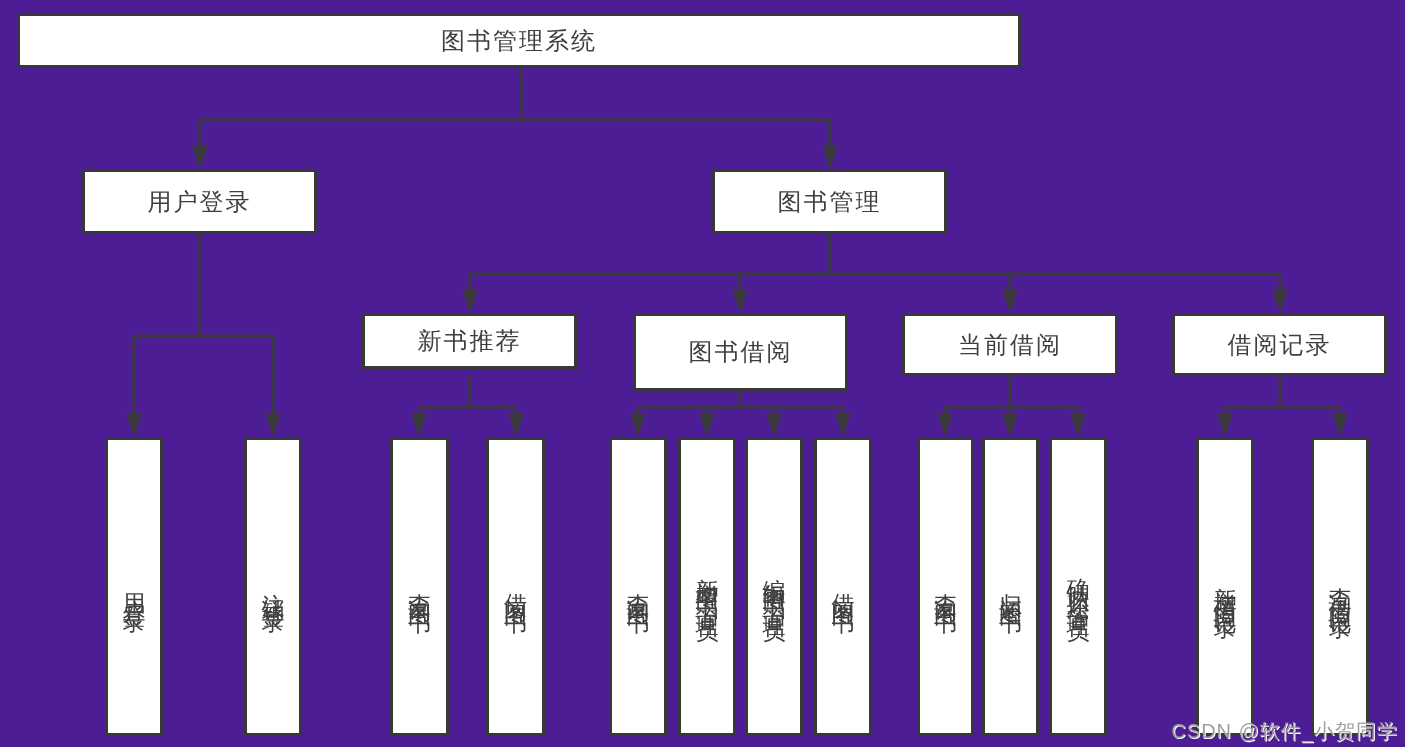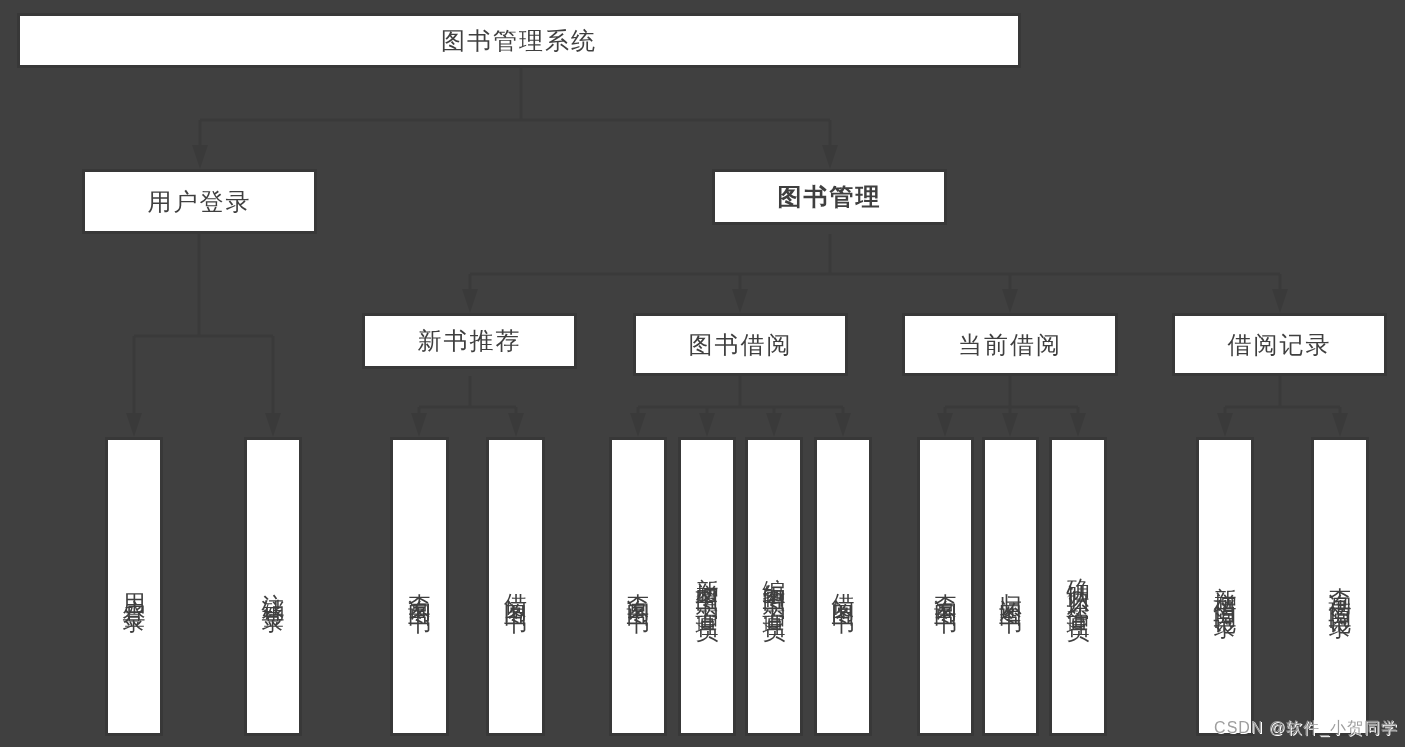--- a/index.html
+++ b/index.html
@@ -1,20 +1,20 @@
 <!DOCTYPE html>
 <html><head>
 <meta charset="utf-8">
 <style>
   html, body { margin: 0; padding: 0; background: #ffffff; }
   .stage {
     position: relative;
     width: 1405px;
     height: 747px;
-    background: #404040;
+    background: #4c1d95;
     font-family: "Liberation Sans", sans-serif;
     overflow: hidden;
   }
   .connector-layer {
     position: absolute;
     left: 0; top: 0;
     width: 1405px; height: 747px;
     pointer-events: none;
   }
   .connector-layer line { stroke: #3a3a3a; stroke-width: 3; }
@@ -39,21 +39,21 @@
     font-size: 23px;
     letter-spacing: 6px;
     writing-mode: vertical-rl;
     text-orientation: mixed;
     line-height: 1;
   }
   .watermark {
     position: absolute;
     top: 718px;
     right: 7px;
-    font-size: 16px;
+    font-size: 20px;
     letter-spacing: 1px;
     color: #9e9e9e;
     text-shadow: 1px 1px 0 #ffffff;
     white-space: nowrap;
   }
 </style>
 </head>
 <body>
 
 <div class="stage">
@@ -130,24 +130,24 @@
       <line x1="1225" y1="407" x2="1225" y2="416"></line>
       <polygon points="1217,413 1233,413 1225,437"></polygon>
       <line x1="1340" y1="407" x2="1340" y2="416"></line>
       <polygon points="1332,413 1348,413 1340,437"></polygon>
     </g>
   </svg>
 
   <div class="box hbox" style="left:17px; top:13px; width:1004px; height:55px;">图书管理系统</div>
 
   <div class="box hbox" style="left:82px; top:169px; width:235px; height:65px;">用户登录</div>
-  <div class="box hbox" style="left:712px; top:169px; width:235px; height:56px;font-weight:bold;">图书管理</div>
+  <div class="box hbox" style="left:712px; top:169px; width:235px; height:65px;">图书管理</div>
 
   <div class="box hbox" style="left:362px; top:313px; width:215px; height:56px;">新书推荐</div>
-  <div class="box hbox" style="left:633px; top:313px; width:215px; height:63px;">图书借阅</div>
+  <div class="box hbox" style="left:633px; top:313px; width:215px; height:78px;">图书借阅</div>
   <div class="box hbox" style="left:902px; top:313px; width:216px; height:63px;text-align:center;">当前借阅</div>
   <div class="box hbox" style="left:1172px; top:313px; width:215px; height:63px;">借阅记录</div>
 
   <div class="box vbox" style="left:105px; top:437px; width:58px; height:299px;">用户登录</div>
   <div class="box vbox" style="left:244px; top:437px; width:58px; height:299px;">注销登录</div>
 
   <div class="box vbox" style="left:390px; top:437px; width:59px; height:299px;">查询图书</div>
   <div class="box vbox" style="left:486px; top:437px; width:59px; height:299px;">借阅图书</div>
 
   <div class="box vbox" style="left:609px; top:437px; width:58px; height:299px;">查询图书</div>

